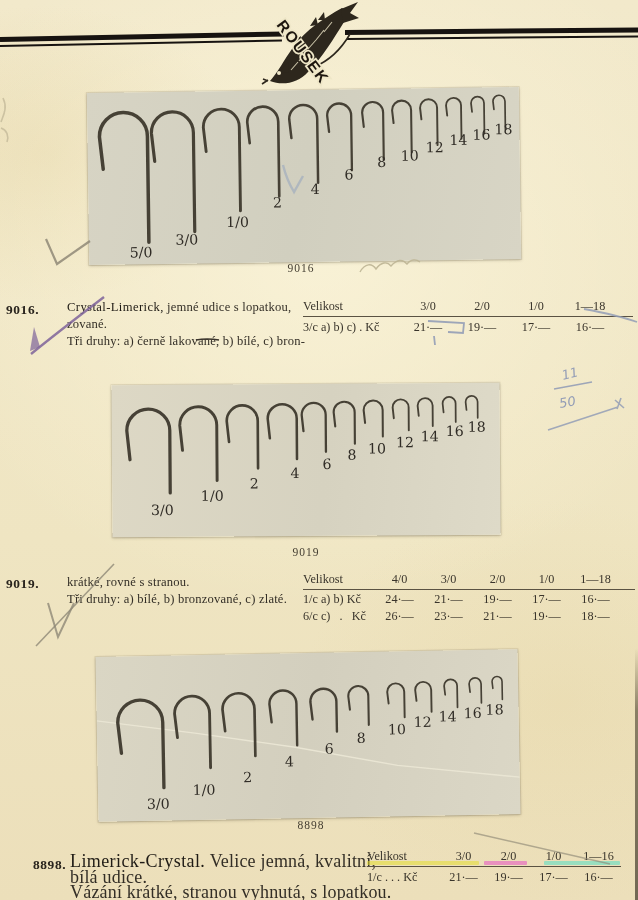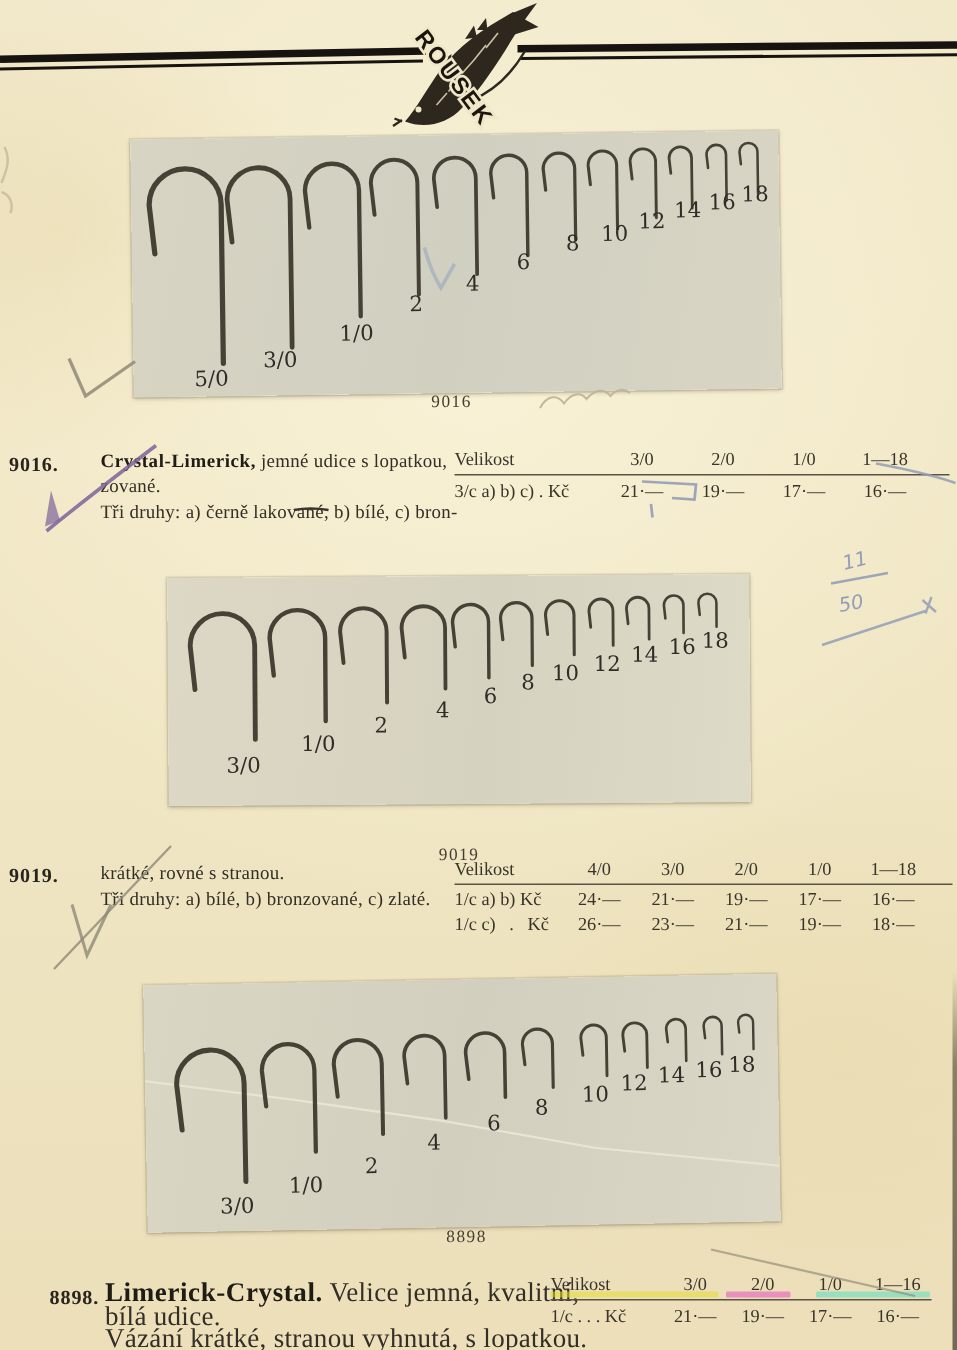--- a/index.html
+++ b/index.html
@@ -30,30 +30,30 @@
   #ph2{left:112px;top:384px;width:388px;height:152px;transform:rotate(-.4deg);
        background:linear-gradient(95deg,#ddd8c5,#d6d2c0 55%,#dedac8)}
   #ph3{left:97px;top:653px;width:422px;height:165px;transform:rotate(-1.05deg);
        background:linear-gradient(100deg,#dad6c4,#d3cfbe 50%,#dbd7c6)}
   .hook-label{font-family:"DejaVu Serif",serif;font-size:14.2px;fill:#302c26;text-anchor:middle}
   path.hook{stroke:#393429;fill:none;stroke-linecap:round;opacity:.92}
   .crease{stroke:#eae6d4;stroke-width:1.4;fill:none;opacity:.95}
 
   .caption{position:absolute;width:60px;text-align:center;font-size:11.5px;
            letter-spacing:1px;color:#433d31}
-  #cap1{left:271px;top:262px}#cap2{left:276px;top:564px}#cap3{left:281px;top:819px}
+  #cap1{left:271px;top:262px}#cap2{left:276px;top:546px}#cap3{left:281px;top:819px}
 
   .secnum{position:absolute;font-weight:bold;font-size:13.4px;letter-spacing:.6px;color:#29241d}
   #n1{left:6px;top:302px}#n2{left:6px;top:576px}#n3{left:33px;top:857px}
 
   .desc{position:absolute;font-size:12.6px;line-height:17px;color:#332e26;letter-spacing:.2px}
   #d1{left:67px;top:299px;width:245px}
   #d2{left:67px;top:574px;width:250px}
   #d3{left:70px;top:854px;width:335px;font-size:18px;line-height:15.5px}
-  .pname{font-weight:bold;color:#1f1b15;letter-spacing:.4px}
+  .pname{font-weight:normal;color:#1f1b15;letter-spacing:.4px}
 
   
   .ptable{position:absolute;font-size:12.2px;color:#39342b}
   .pt-head{display:flex;align-items:flex-end;height:15px;border-bottom:1.3px solid #5a5242;
            padding-bottom:2px;position:relative}
   .pt-row{display:flex;margin-top:3px}
   .pt-size{flex:0 0 auto}
   .pt-col,.pt-val{text-align:center;flex:0 0 auto}
   .pt-label{white-space:pre;flex:0 0 auto}
   #t1{left:303px;top:299px;width:330px}
@@ -194,21 +194,21 @@
     </div>
     <div class="pt-row">
       <span class="pt-label">1/c a) b) Kč</span>
       <span class="pt-val">24·—</span>
       <span class="pt-val">21·—</span>
       <span class="pt-val">19·—</span>
       <span class="pt-val">17·—</span>
       <span class="pt-val">16·—</span>
     </div>
     <div class="pt-row">
-      <span class="pt-label">1/c c)   .   Kč</span>
+      <span class="pt-label">6/c c)   .   Kč</span>
       <span class="pt-val">26·—</span>
       <span class="pt-val">23·—</span>
       <span class="pt-val">21·—</span>
       <span class="pt-val">19·—</span>
       <span class="pt-val">18·—</span>
     </div>
   </div>
 
   <div class="photo" id="ph3">
     <svg id="hooks3" viewBox="0 0 422 165">

